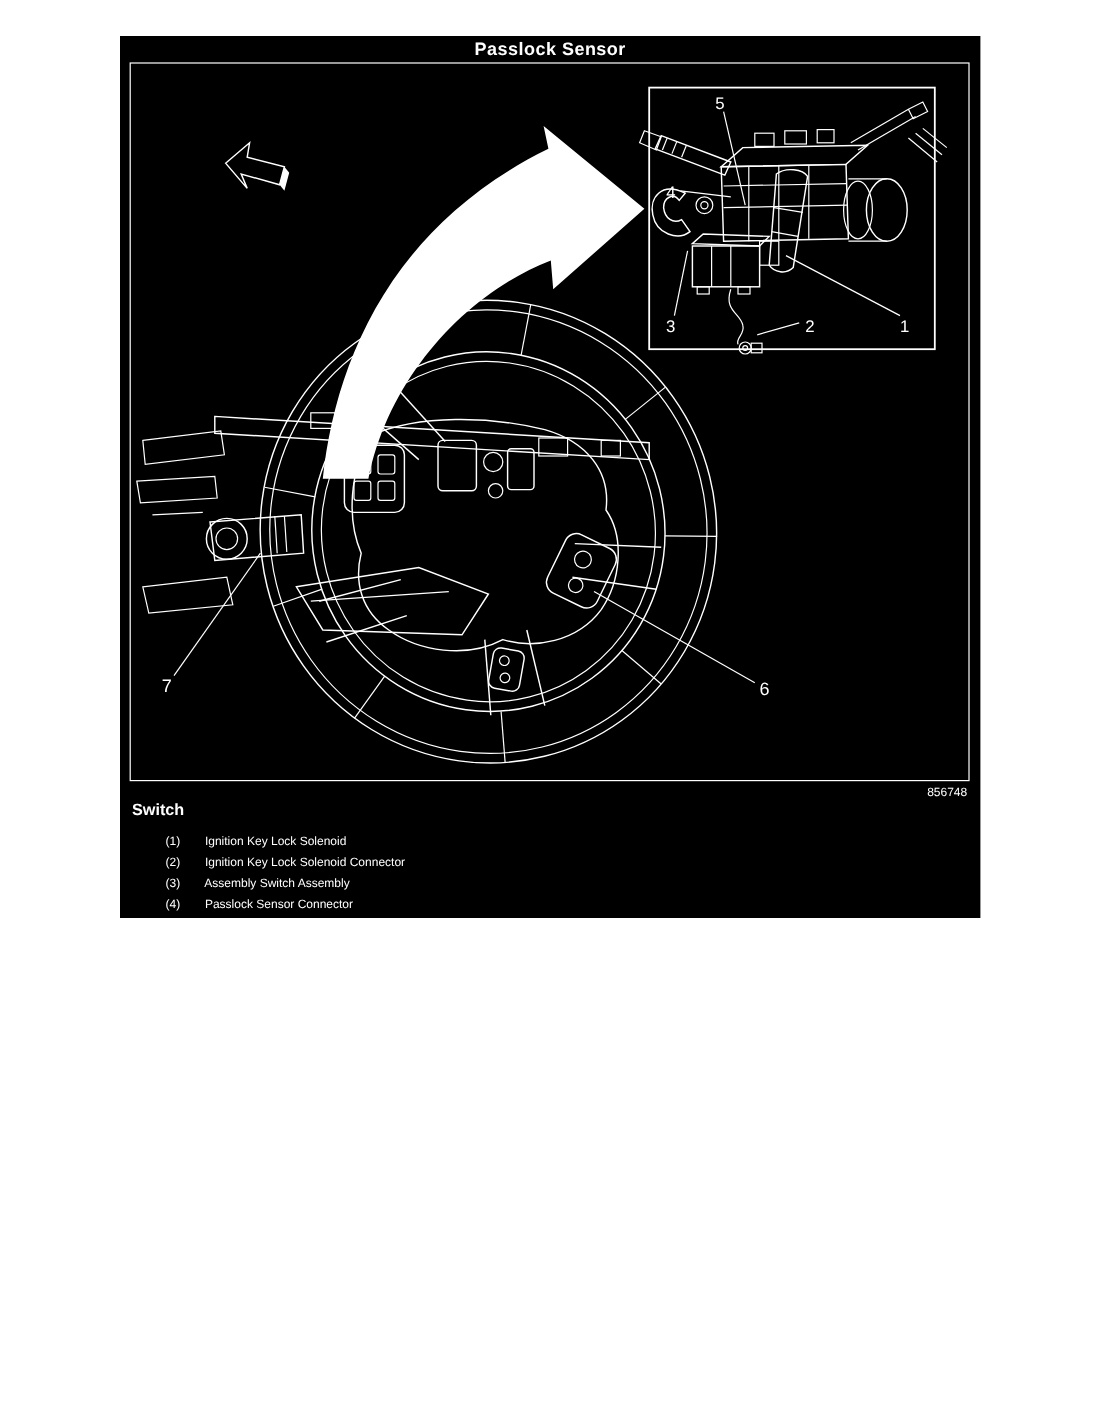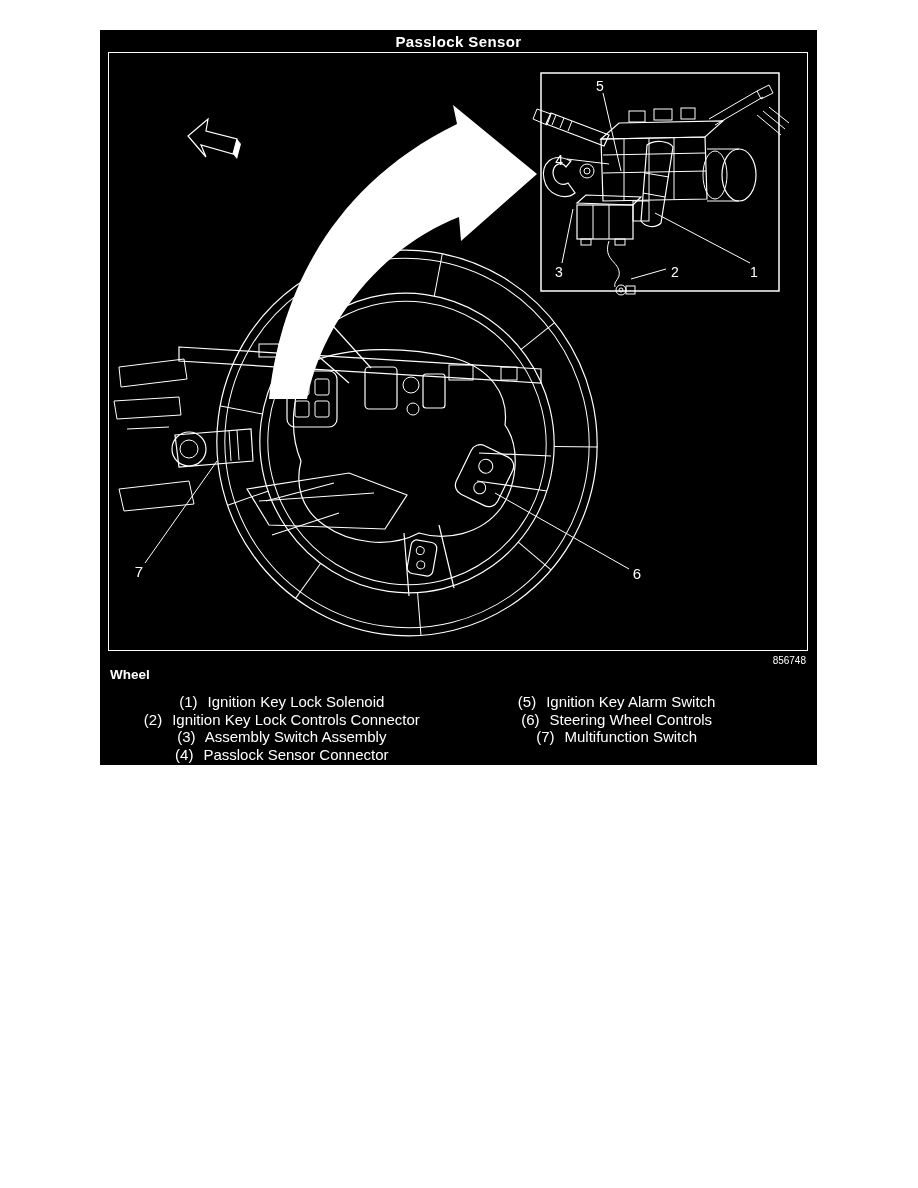--- a/index.html
+++ b/index.html
@@ -8,21 +8,21 @@
   .panel{position:absolute;left:100px;top:30px;width:717px;height:735px;
          background:#000000;color:#ffffff;}
   .fig-title{position:absolute;left:0;top:3px;width:100%;text-align:center;
          font-size:15px;font-weight:bold;letter-spacing:.4px;}
   .diagram-box{position:absolute;left:8px;top:22px;width:698px;height:597px;
          border:1px solid #ffffff;background:#000000;}
   .diagram-box svg{display:block;}
   .fig-num{position:absolute;top:625px;right:11px;font-size:10px;color:#ffffff;}
   .legend{position:absolute;left:10px;top:637px;width:697px;}
   .legend-heading{font-size:13.5px;font-weight:bold;}
-  .legend-items{position:relative;margin-top:11px;height:72px;font-size:15px;text-align:center;}
+  .legend-items{position:relative;margin-top:11px;height:72px;font-size:10px;}
   .legend-col{position:absolute;top:0;}
   .legend-col.left{left:28px;}
   .legend-col.right{left:402px;}
   .legend-row{line-height:17.5px;white-space:nowrap;}
   .legend-row .num{display:inline-block;width:30px;}
   svg text{font-family:"Liberation Sans", sans-serif;fill:#ffffff;}
   svg .ln{stroke:#ffffff;stroke-width:1.2;fill:none;}
   svg .thin{stroke:#ffffff;stroke-width:1;fill:none;}
   svg .blk{stroke:#ffffff;stroke-width:1.2;fill:#000000;}
 </style>
@@ -195,51 +195,37 @@
           <text x="30" y="524" text-anchor="middle">7</text>
           <line class="thin" x1="520" y1="516" x2="386" y2="440"></line>
           <text x="528" y="526" text-anchor="middle">6</text>
         </g>
       </svg>
     </div>
 
     <div class="fig-num">856748</div>
 
     <div class="legend">
-      <div class="legend-heading">Wheel</div>
+      <div class="legend-heading">Switch</div>
       <div class="legend-items">
         <div class="legend-col left">
           <div class="legend-row">
             <span class="num">(1)</span>
             <span>Ignition Key Lock Solenoid</span>
           </div>
           <div class="legend-row">
             <span class="num">(2)</span>
-            <span>Ignition Key Lock Controls Connector</span>
+            <span>Ignition Key Lock Solenoid Connector</span>
           </div>
           <div class="legend-row">
             <span class="num">(3)</span>
             <span>Assembly Switch Assembly</span>
           </div>
           <div class="legend-row">
             <span class="num">(4)</span>
             <span>Passlock Sensor Connector</span>
-          </div>
-        </div>
-        <div class="legend-col right">
-          <div class="legend-row">
-            <span class="num">(5)</span>
-            <span>Ignition Key Alarm Switch</span>
-          </div>
-          <div class="legend-row">
-            <span class="num">(6)</span>
-            <span>Steering Wheel Controls</span>
-          </div>
-          <div class="legend-row">
-            <span class="num">(7)</span>
-            <span>Multifunction Switch</span>
           </div>
         </div>
       </div>
     </div>
 
   </div>
 </div>
 
 </body></html>

